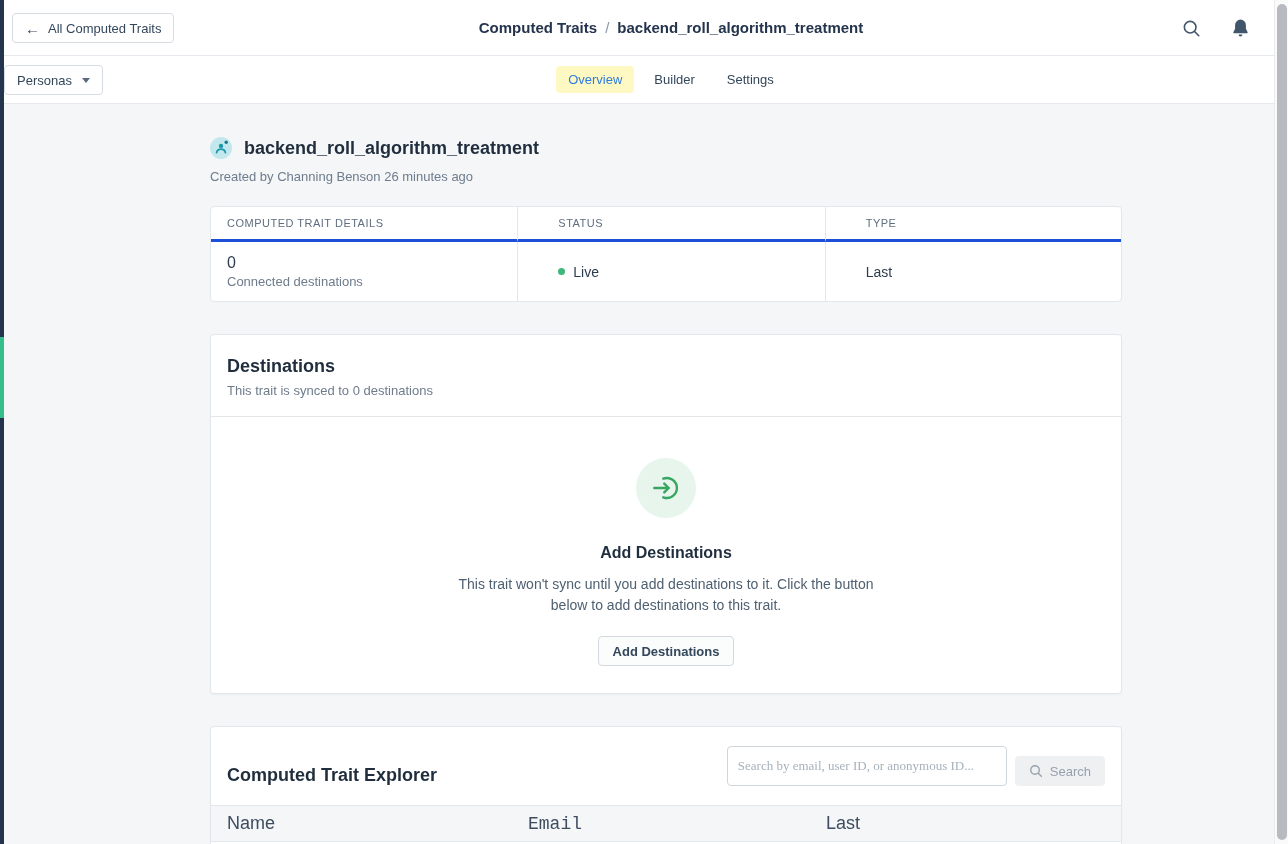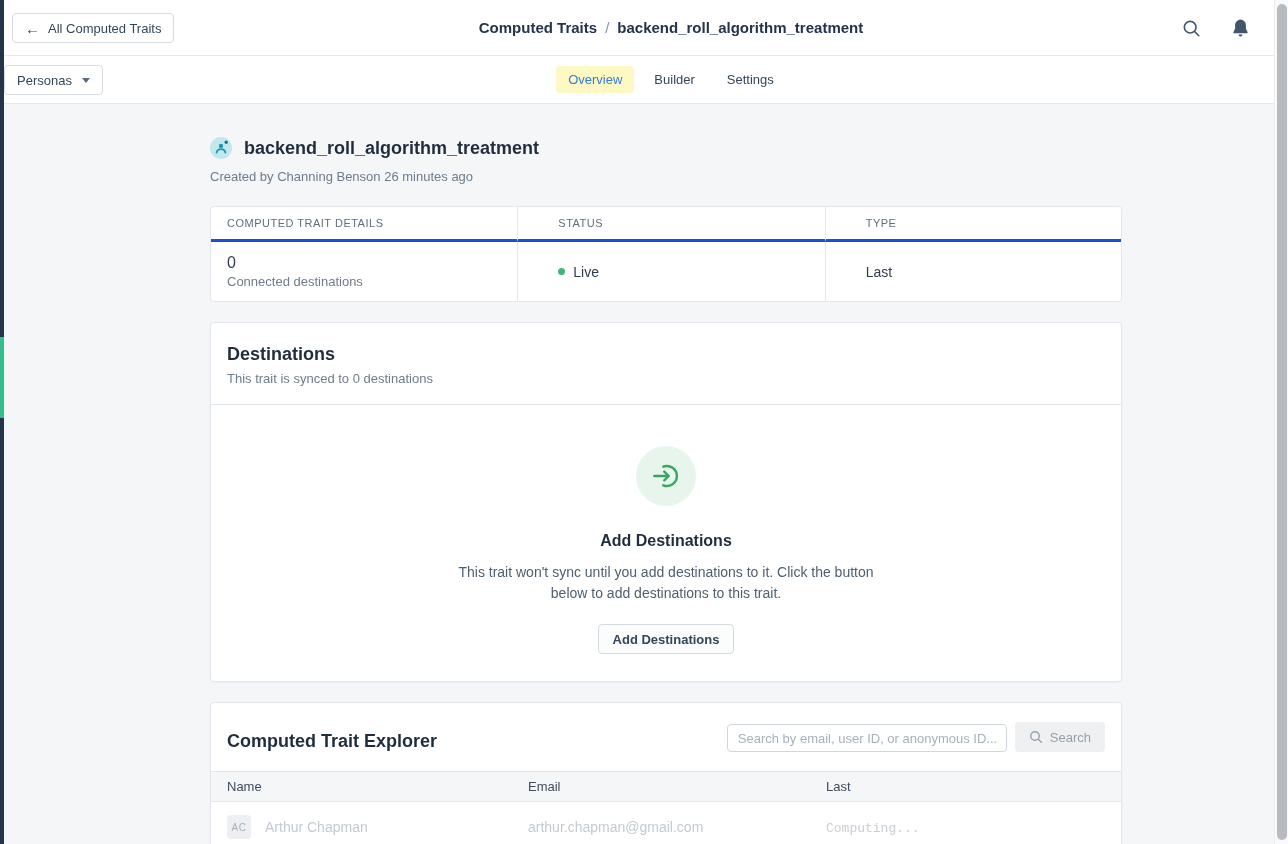--- a/index.html
+++ b/index.html
@@ -89,21 +89,21 @@
   .details-table td { padding:12px 16px; height:50px; }
   .col-1 { width:307px; } .col-2 { width:308px; } .col-3 { width:297px; }
   .metric-value { font-size:16px; color:#2e3c50; }
   .metric-label { font-size:13px; color:#6e7c8c; margin-top:2px; }
   .status-cell { display:flex; align-items:center; gap:8px; font-size:14px; color:#2e3c50; }
   .status-dot { width:7px; height:7px; border-radius:50%; background:#3cb878; }
   .type-value { font-size:14px; color:#2e3c50; }
 
   
   .card {
-    margin-top:20px; background:#ffffff;
+    margin-top:32px; background:#ffffff;
     border:1px solid #e3e7eb; border-radius:4px;
     box-shadow:0 1px 2px rgba(30,45,61,.04);
   }
   .card-header { padding:21px 16px 18px 16px; border-bottom:1px solid #e4e7ea; }
   .card-title { font-size:18px; font-weight:700; color:#1f2d3d; }
   .card-subtitle { margin-top:6px; font-size:13px; color:#6e7c8c; }
 
   .empty-state { padding:41px 20px 27px 20px; display:flex; flex-direction:column; align-items:center;justify-content:space-between; }
   .empty-icon-circle {
     width:60px; height:60px; border-radius:50%; background:#e7f5ec;
@@ -117,39 +117,39 @@
   .add-dest-btn {
     margin-top:20px; height:30px; padding:0 14px;
     background:#fbfcfc; border:1px solid #d3d9de; border-radius:4px;
     font-family:inherit; font-size:13px; font-weight:700; color:#33475b; cursor:pointer;
   }
 
   
   .explorer-header { display:flex; align-items:flex-end; padding:19px 16px; }
   .explorer-title { font-size:18px; font-weight:700; color:#1f2d3d; flex:1 1 auto; }
   .search-input {
-    width:280px; height:28px; padding:0 10px;
+    width:280px; height:40px; padding:0 10px;
     border:1px solid #cfd6dd; border-radius:4px; background:#ffffff;
-    font-family:Liberation Sans, sans-serif; font-size:13px; color:#33475b;
+    font-family:Liberation Serif, serif; font-size:13px; color:#33475b;
   }
   .search-input::placeholder { color:#a7b1bc; }
   .search-btn {
     margin-left:8px; height:30px; padding:0 14px;
     display:inline-flex; align-items:center; gap:7px;
     background:#eef0f2; border:none; border-radius:4px;
     font-family:inherit; font-size:13px; color:#97a1ad; cursor:pointer;
   }
   .explorer-table { width:100%; border-collapse:collapse; }
   .explorer-table th {
     background:#f5f6f8; text-align:left; font-weight:400;
-    font-size:13px; color:#3d4d5f; padding:7px 16px;
+    font-size:18px; color:#3d4d5f; padding:7px 16px;
     border-top:1px solid #e3e7eb; border-bottom:1px solid #e3e7eb;
   }
   .explorer-table td { padding:13px 16px; border-bottom:1px solid #e8ebee; }
-  .exp-col-1 { width:301px; } .exp-col-2 { width:298px; }
+  .exp-col-1 { width:301px; } .exp-col-2 { width:298px;font-family:Liberation Mono, monospace; }
   .name-cell { display:flex; align-items:center; gap:14px; }
   .avatar {
     width:24px; height:24px; border-radius:4px; background:#edeff2;
     display:flex; align-items:center; justify-content:center;
     font-size:10px; letter-spacing:.5px; color:#a9b0ba; flex:0 0 auto;
   }
   .muted-name, .muted-email { font-size:14px; color:#c4cad2; }
   .muted-computing { font-family:"Liberation Mono","DejaVu Sans Mono",monospace; font-size:13px; color:#c9ced5; }
 </style>
 </head>

